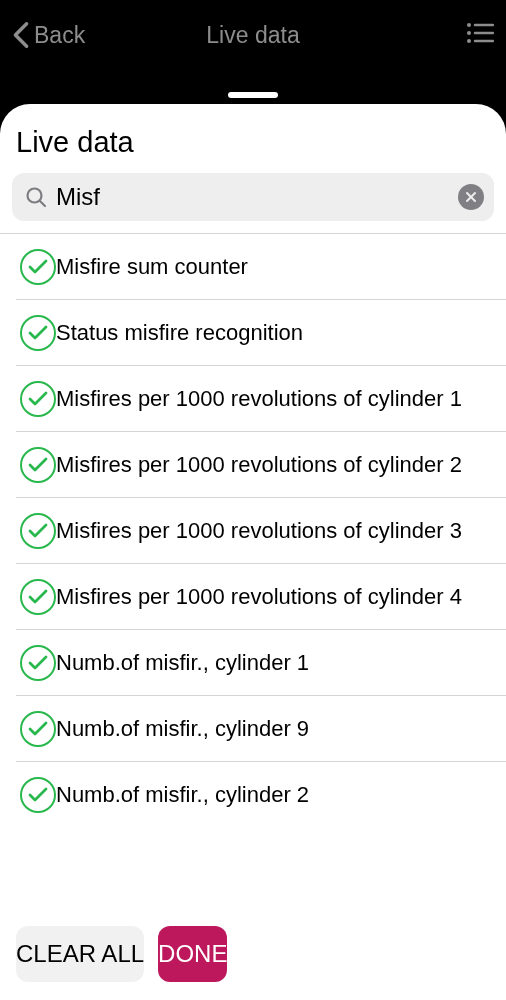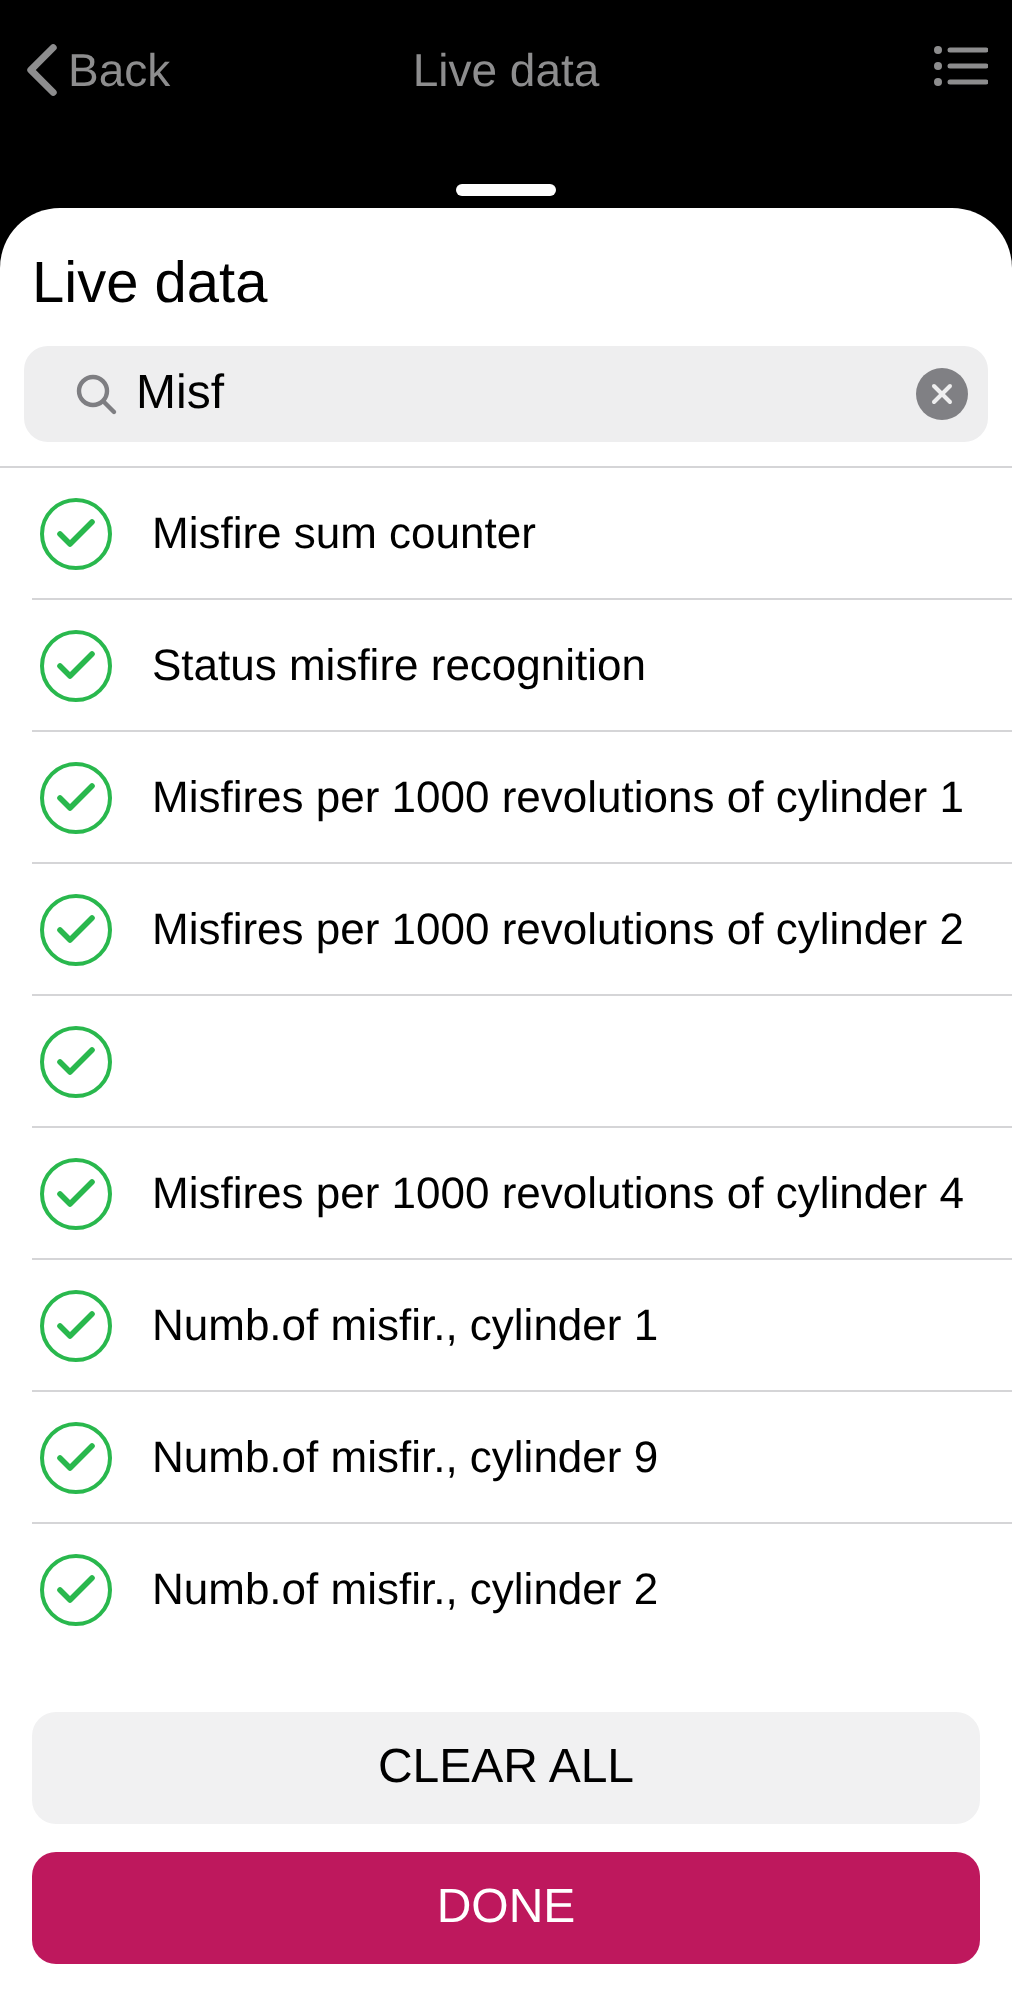--- a/index.html
+++ b/index.html
@@ -79,21 +79,21 @@
     }
     .search-wrapper {
       padding: 0 12px 12px 12px;
     }
     .search-field {
       background: #eeeeef;
       border-radius: 12px;
       height: 48px;
       display: flex;
       align-items: center;
-      padding: 0 10px 0 24px;
+      padding: 0 10px 0 12px;
       gap: 8px;
     }
     .search-icon {
       width: 24px;
       height: 24px;
       color: #7e7e82;
       flex-shrink: 0;
     }
     .search-input {
       flex: 1;
@@ -123,21 +123,20 @@
       height: 1px;
       background: #d5d5d7;
     }
     .list-container {
       flex: 1;
       overflow: hidden;
     }
     .list-row {
       display: flex;
       align-items: center;
-      gap: 20px;
       padding: 14px 16px 14px 20px;
       min-height: 65px;
     }
     .check-circle {
       width: 36px;
       height: 36px;
       border: 2.5px solid #29b84d;
       border-radius: 50%;
       display: flex;
       align-items: center;
@@ -155,21 +154,21 @@
       line-height: 1.25;
     }
     .row-divider {
       height: 1px;
       background: #d5d5d7;
       margin-left: 16px;
     }
     .bottom-buttons {
       padding: 10px 16px 18px 16px;
       display: flex;
-      flex-direction: column;
+      flex-direction: row;
       gap: 14px;
       background: #fff;
     }
     .btn {
       height: 56px;
       border-radius: 12px;
       display: flex;
       align-items: center;
       justify-content: center;
       font-size: 24px;
@@ -270,20 +269,21 @@
         </div>
         <div class="row-label">Misfires per 1000 revolutions of cylinder 2</div>
       </div>
       <div class="row-divider"></div>
       <div class="list-row">
         <div class="check-circle">
           <svg viewBox="0 0 20 16" fill="none">
             <path d="M2 8 L7 13 L18 2" stroke="currentColor" stroke-width="2.8" stroke-linecap="round" stroke-linejoin="round"></path>
           </svg>
         </div>
+        <div class="row-label">Misfires per 1000 revolutions of cylinder 3</div>
       </div>
       <div class="row-divider"></div>
       <div class="list-row">
         <div class="check-circle">
           <svg viewBox="0 0 20 16" fill="none">
             <path d="M2 8 L7 13 L18 2" stroke="currentColor" stroke-width="2.8" stroke-linecap="round" stroke-linejoin="round"></path>
           </svg>
         </div>
         <div class="row-label">Misfires per 1000 revolutions of cylinder 4</div>
       </div>

